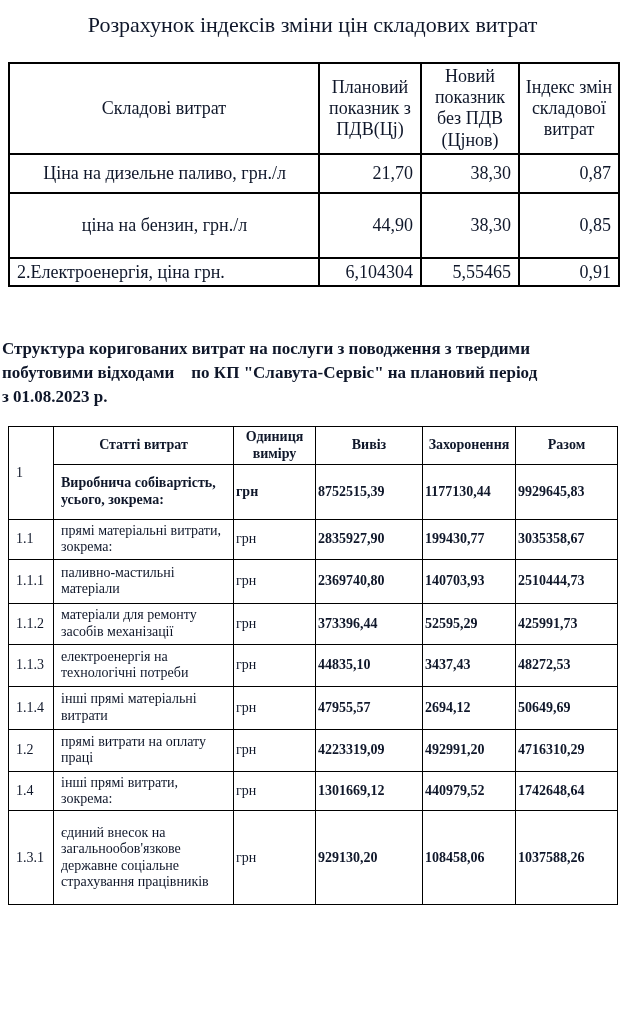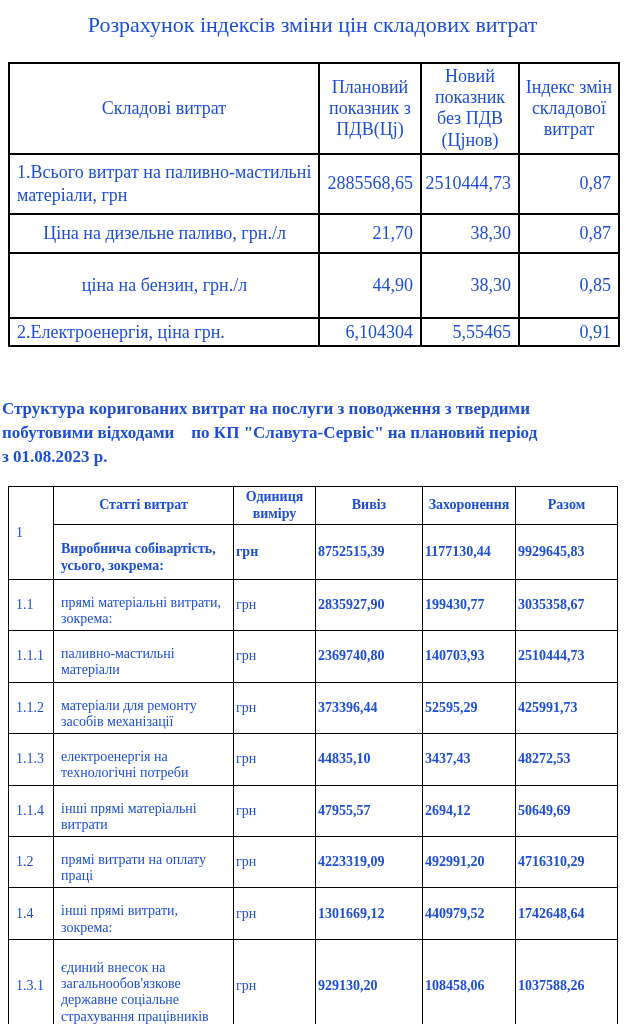--- a/index.html
+++ b/index.html
@@ -1,19 +1,19 @@
 <!DOCTYPE html>
 <html><head>
 <meta charset="utf-8">
 <style>
   html, body { margin: 0; padding: 0; }
   .doc {
     width: 625px; height: 1024px;
     background: #ffffff;
-    color: #1d4ed8;
+    color: #0f172a;
     font-family: "Liberation Serif", serif;
     overflow: hidden;
     box-sizing: border-box;
   }
   .title1 {
     font-size: 22px;
     font-weight: normal;
     text-align: center;
     margin: 12px 4px 0 4px;
     line-height: 26px;
@@ -36,21 +36,21 @@
     font-weight: bold;
     line-height: 24px;
     margin: 50px 2px 0 2px;
     white-space: pre-line;
   }
   
   .t2 { width: 609px; margin-top: 17px; font-size: 14px; }
   .t2 th, .t2 td { border: 1.5px solid #000; vertical-align: middle; overflow: hidden; }
   .t2 th { padding: 2px; line-height: 1.15; text-align: center; }
   .t2 .numcol { text-align: left; padding-left: 7px; }
-  .t2 .lbl { padding: 15px 10px 3px 7px; line-height: 1.16; text-align: left; }
+  .t2 .lbl { padding: 3px 10px 3px 7px; line-height: 1.16; text-align: left; }
   .t2 .val { text-align: left; padding: 2px; }
   .b { font-weight: bold; }
   .rg { font-weight: bold; }
 </style>
 </head>
 <body>
 
 <div class="doc">
 
   <div class="title1">Розрахунок індексів зміни цін складових витрат</div>
@@ -61,26 +61,20 @@
         <col style="width:102px">
         <col style="width:98px">
         <col style="width:100px">
     </colgroup>
     <tbody>
         <tr style="height:90px">
       <th>Складові витрат</th>
       <th>Плановий показник з ПДВ(Цj)</th>
       <th>Новий показник без ПДВ (Цjнов)</th>
       <th>Індекс змін складової витрат</th>
-    </tr>
-    <tr style="height:60px">
-      <td class="lbl">1.Всього витрат на паливно-мастильні матеріали, грн</td>
-      <td class="num">2885568,65</td>
-      <td class="num">2510444,73</td>
-      <td class="num">0,87</td>
     </tr>
     <tr style="height:39px">
       <td class="lbl center">Ціна на дизельне паливо, грн./л</td>
       <td class="num">21,70</td>
       <td class="num">38,30</td>
       <td class="num">0,87</td>
     </tr>
     <tr style="height:65px">
       <td class="lbl center">ціна на бензин, грн./л</td>
       <td class="num">44,90</td>

